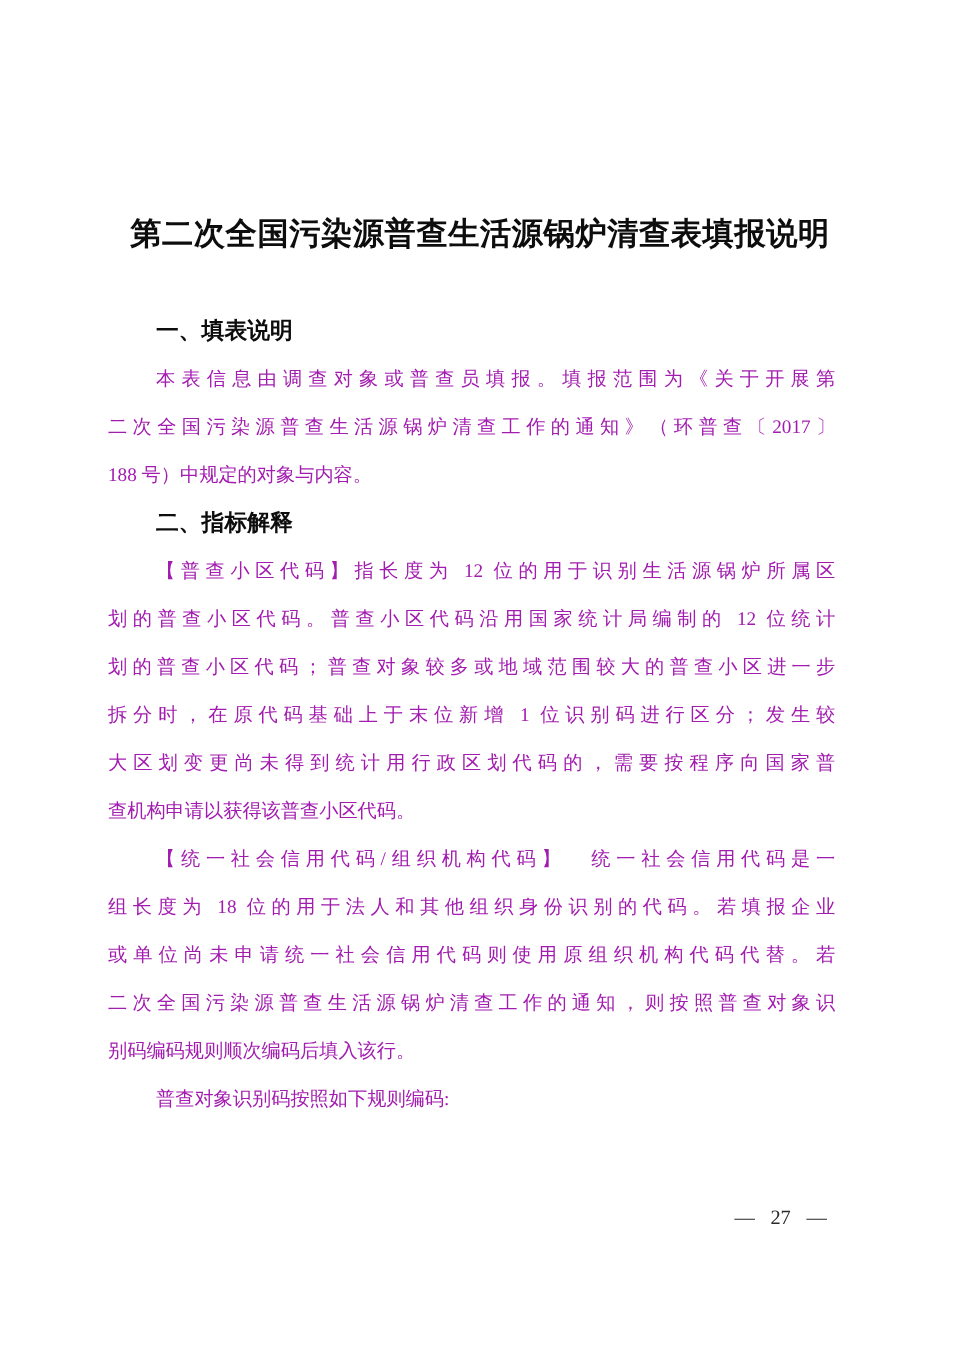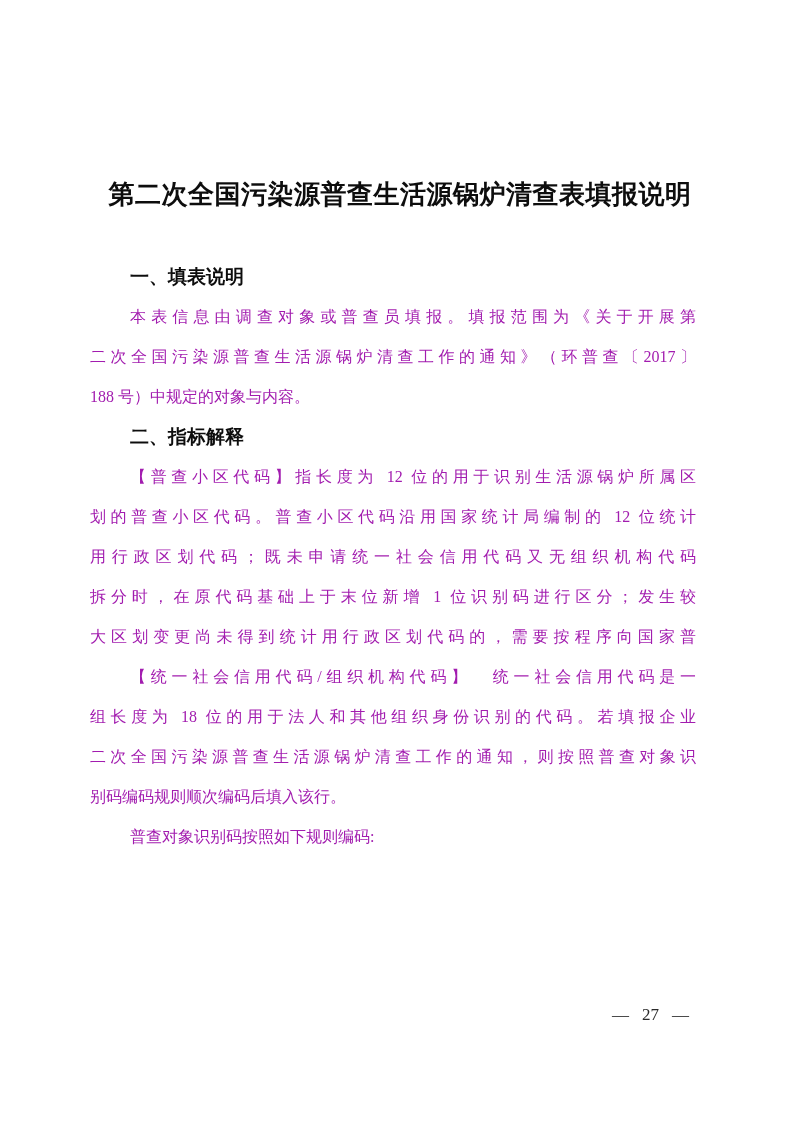--- a/index.html
+++ b/index.html
@@ -80,25 +80,27 @@
   <h1 class="doc-title">第二次全国污染源普查生活源锅炉清查表填报说明</h1>
 
   <div class="content">
       <div class="line heading indent">一、填表说明</div>
       <div class="line indent justify">本表信息由调查对象或普查员填报。填报范围为《关于开展第</div>
       <div class="line justify">二次全国污染源普查生活源锅炉清查工作的通知》（环普查〔2017〕</div>
       <div class="line">188 号）中规定的对象与内容。</div>
       <div class="line heading indent">二、指标解释</div>
       <div class="line indent justify">【普查小区代码】指长度为 12 位的用于识别生活源锅炉所属区</div>
       <div class="line justify">划的普查小区代码。普查小区代码沿用国家统计局编制的 12 位统计</div>
-      <div class="line justify">用行政区划代码；既未申请统一社会信用代码又无组织机构代码</div>
+      <div class="line justify">划的普查小区代码；普查对象较多或地域范围较大的普查小区进一步</div>
       <div class="line justify">拆分时，在原代码基础上于末位新增 1 位识别码进行区分；发生较</div>
       <div class="line justify">大区划变更尚未得到统计用行政区划代码的，需要按程序向国家普</div>
+      <div class="line">查机构申请以获得该普查小区代码。</div>
       <div class="line indent justify">【统一社会信用代码/组织机构代码】　统一社会信用代码是一</div>
       <div class="line justify">组长度为 18 位的用于法人和其他组织身份识别的代码。若填报企业</div>
+      <div class="line justify">或单位尚未申请统一社会信用代码则使用原组织机构代码代替。若</div>
       <div class="line justify">二次全国污染源普查生活源锅炉清查工作的通知，则按照普查对象识</div>
       <div class="line">别码编码规则顺次编码后填入该行。</div>
       <div class="line indent">普查对象识别码按照如下规则编码:</div>
     </div>
 
   <div class="footer">
     <span class="dash">—</span>
     <span class="pagenum">27</span>
     <span class="dash">—</span>
   </div>

